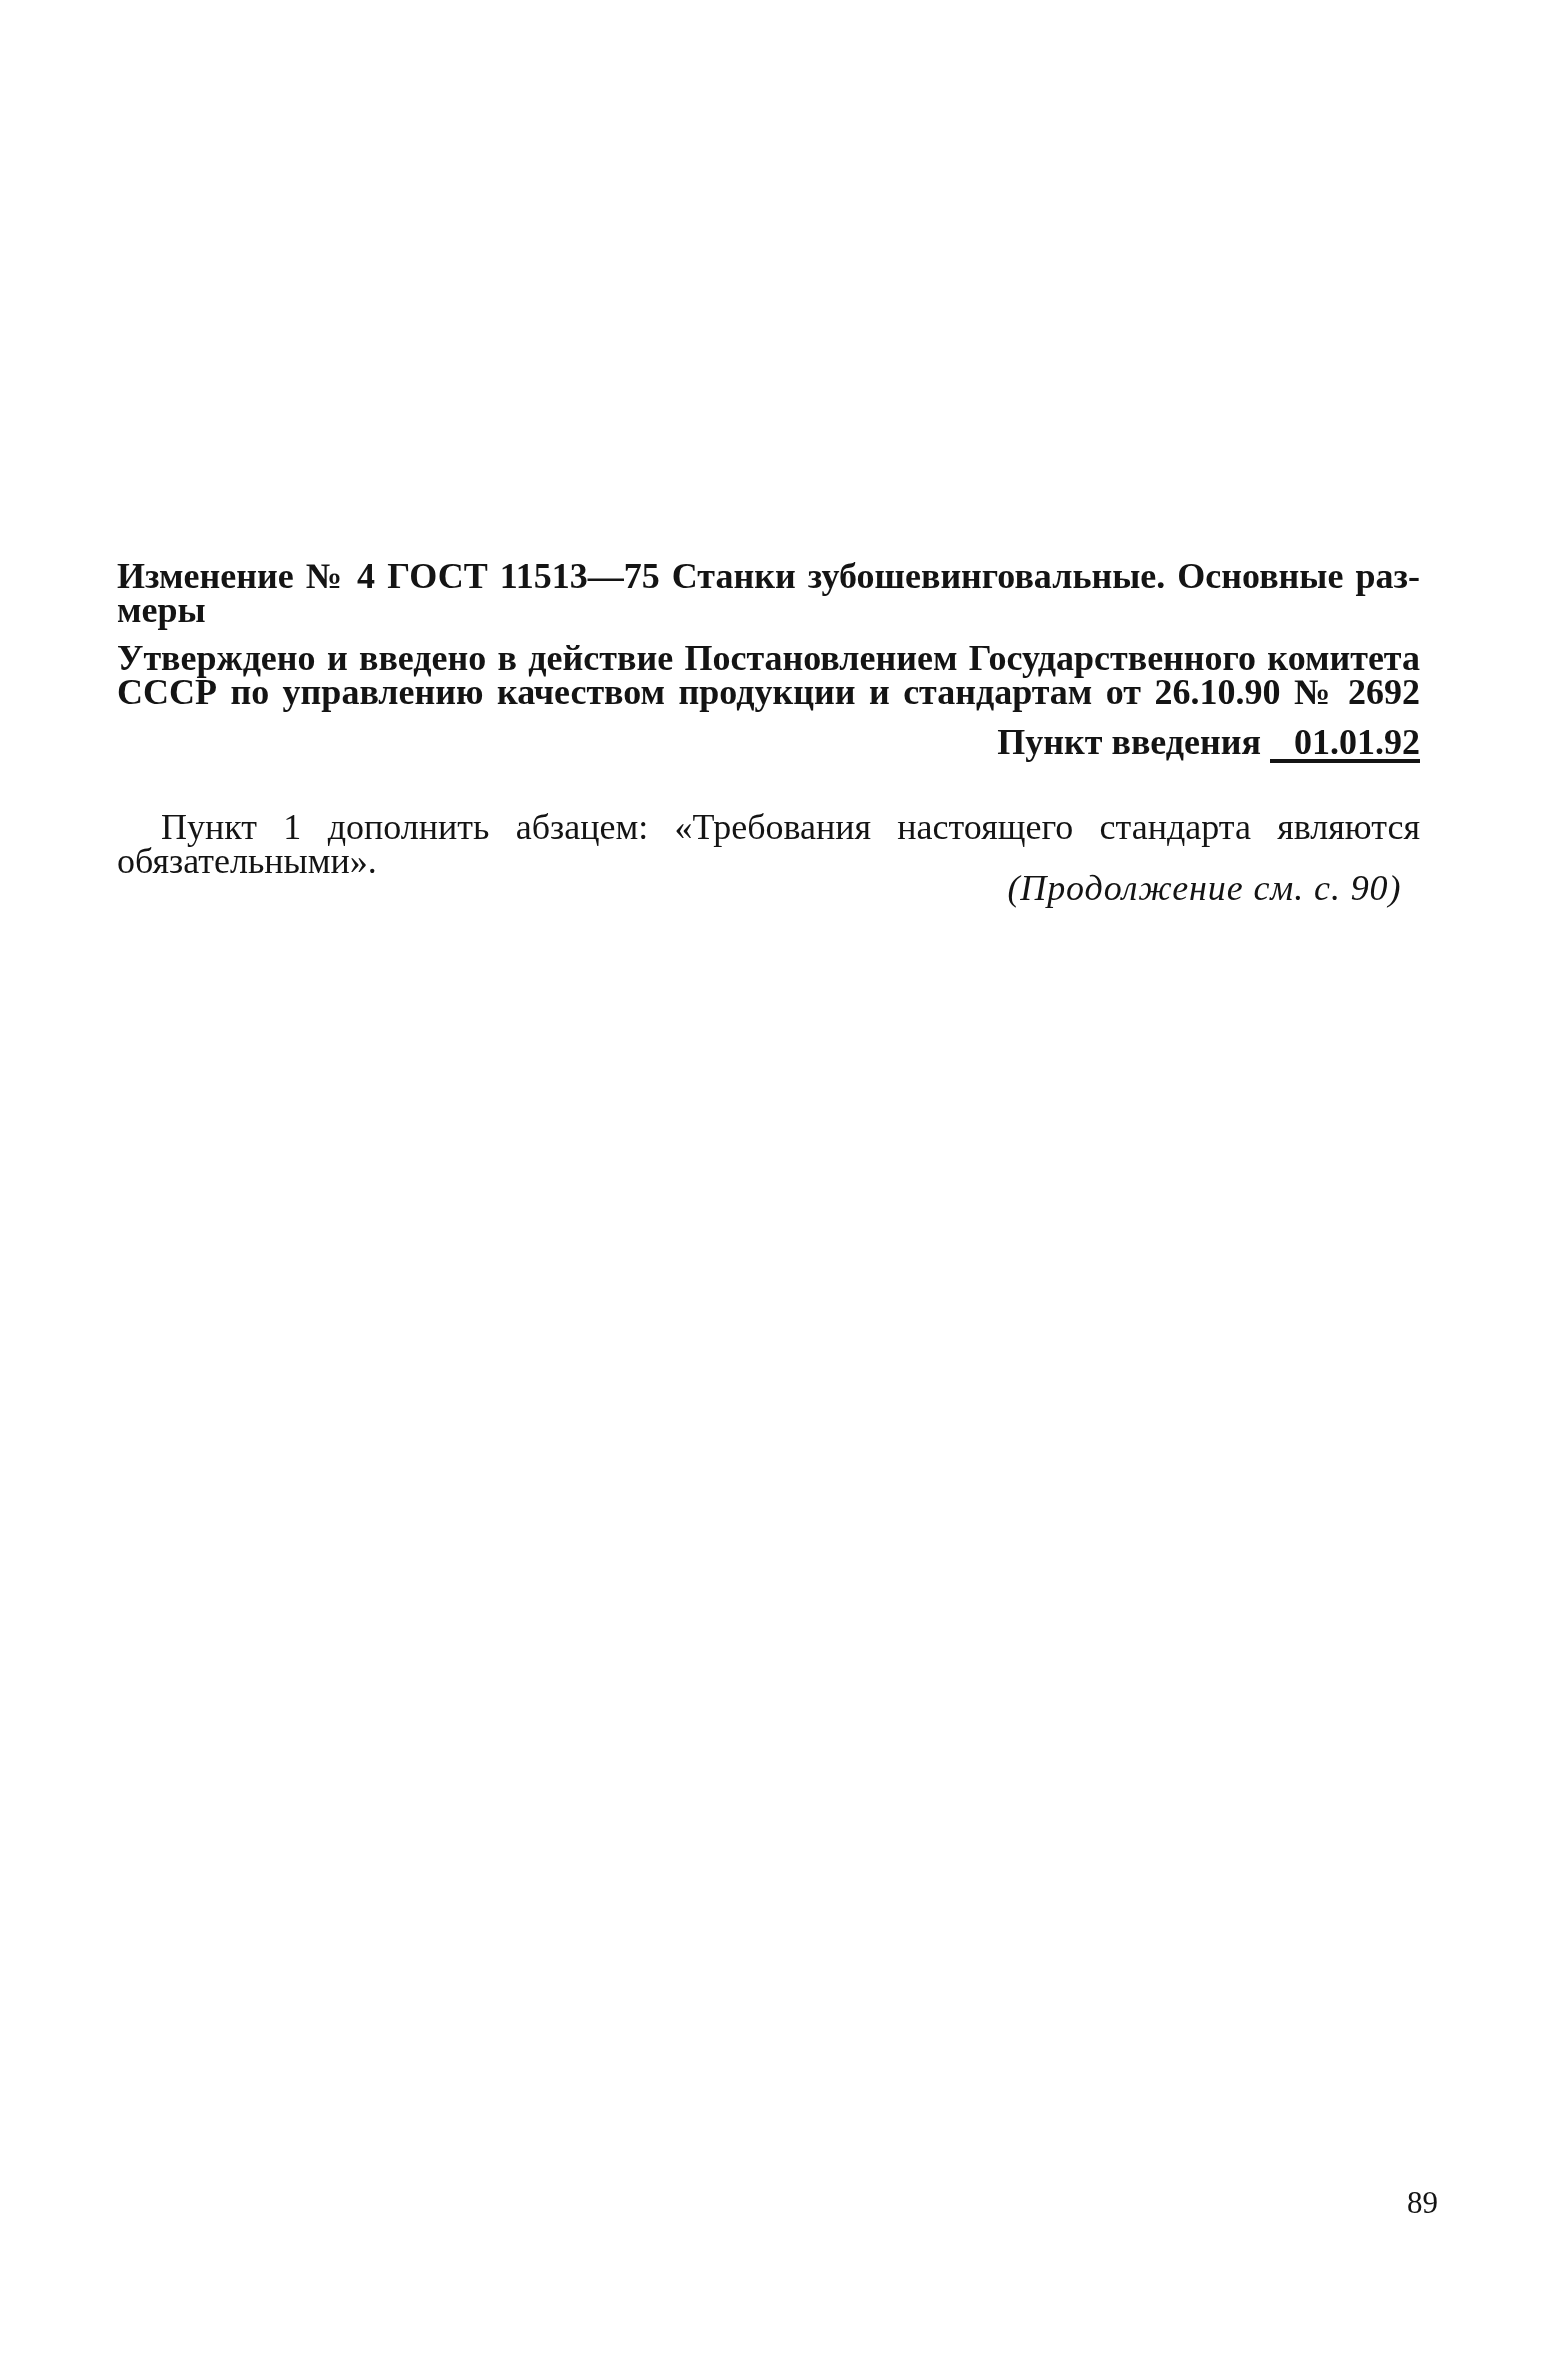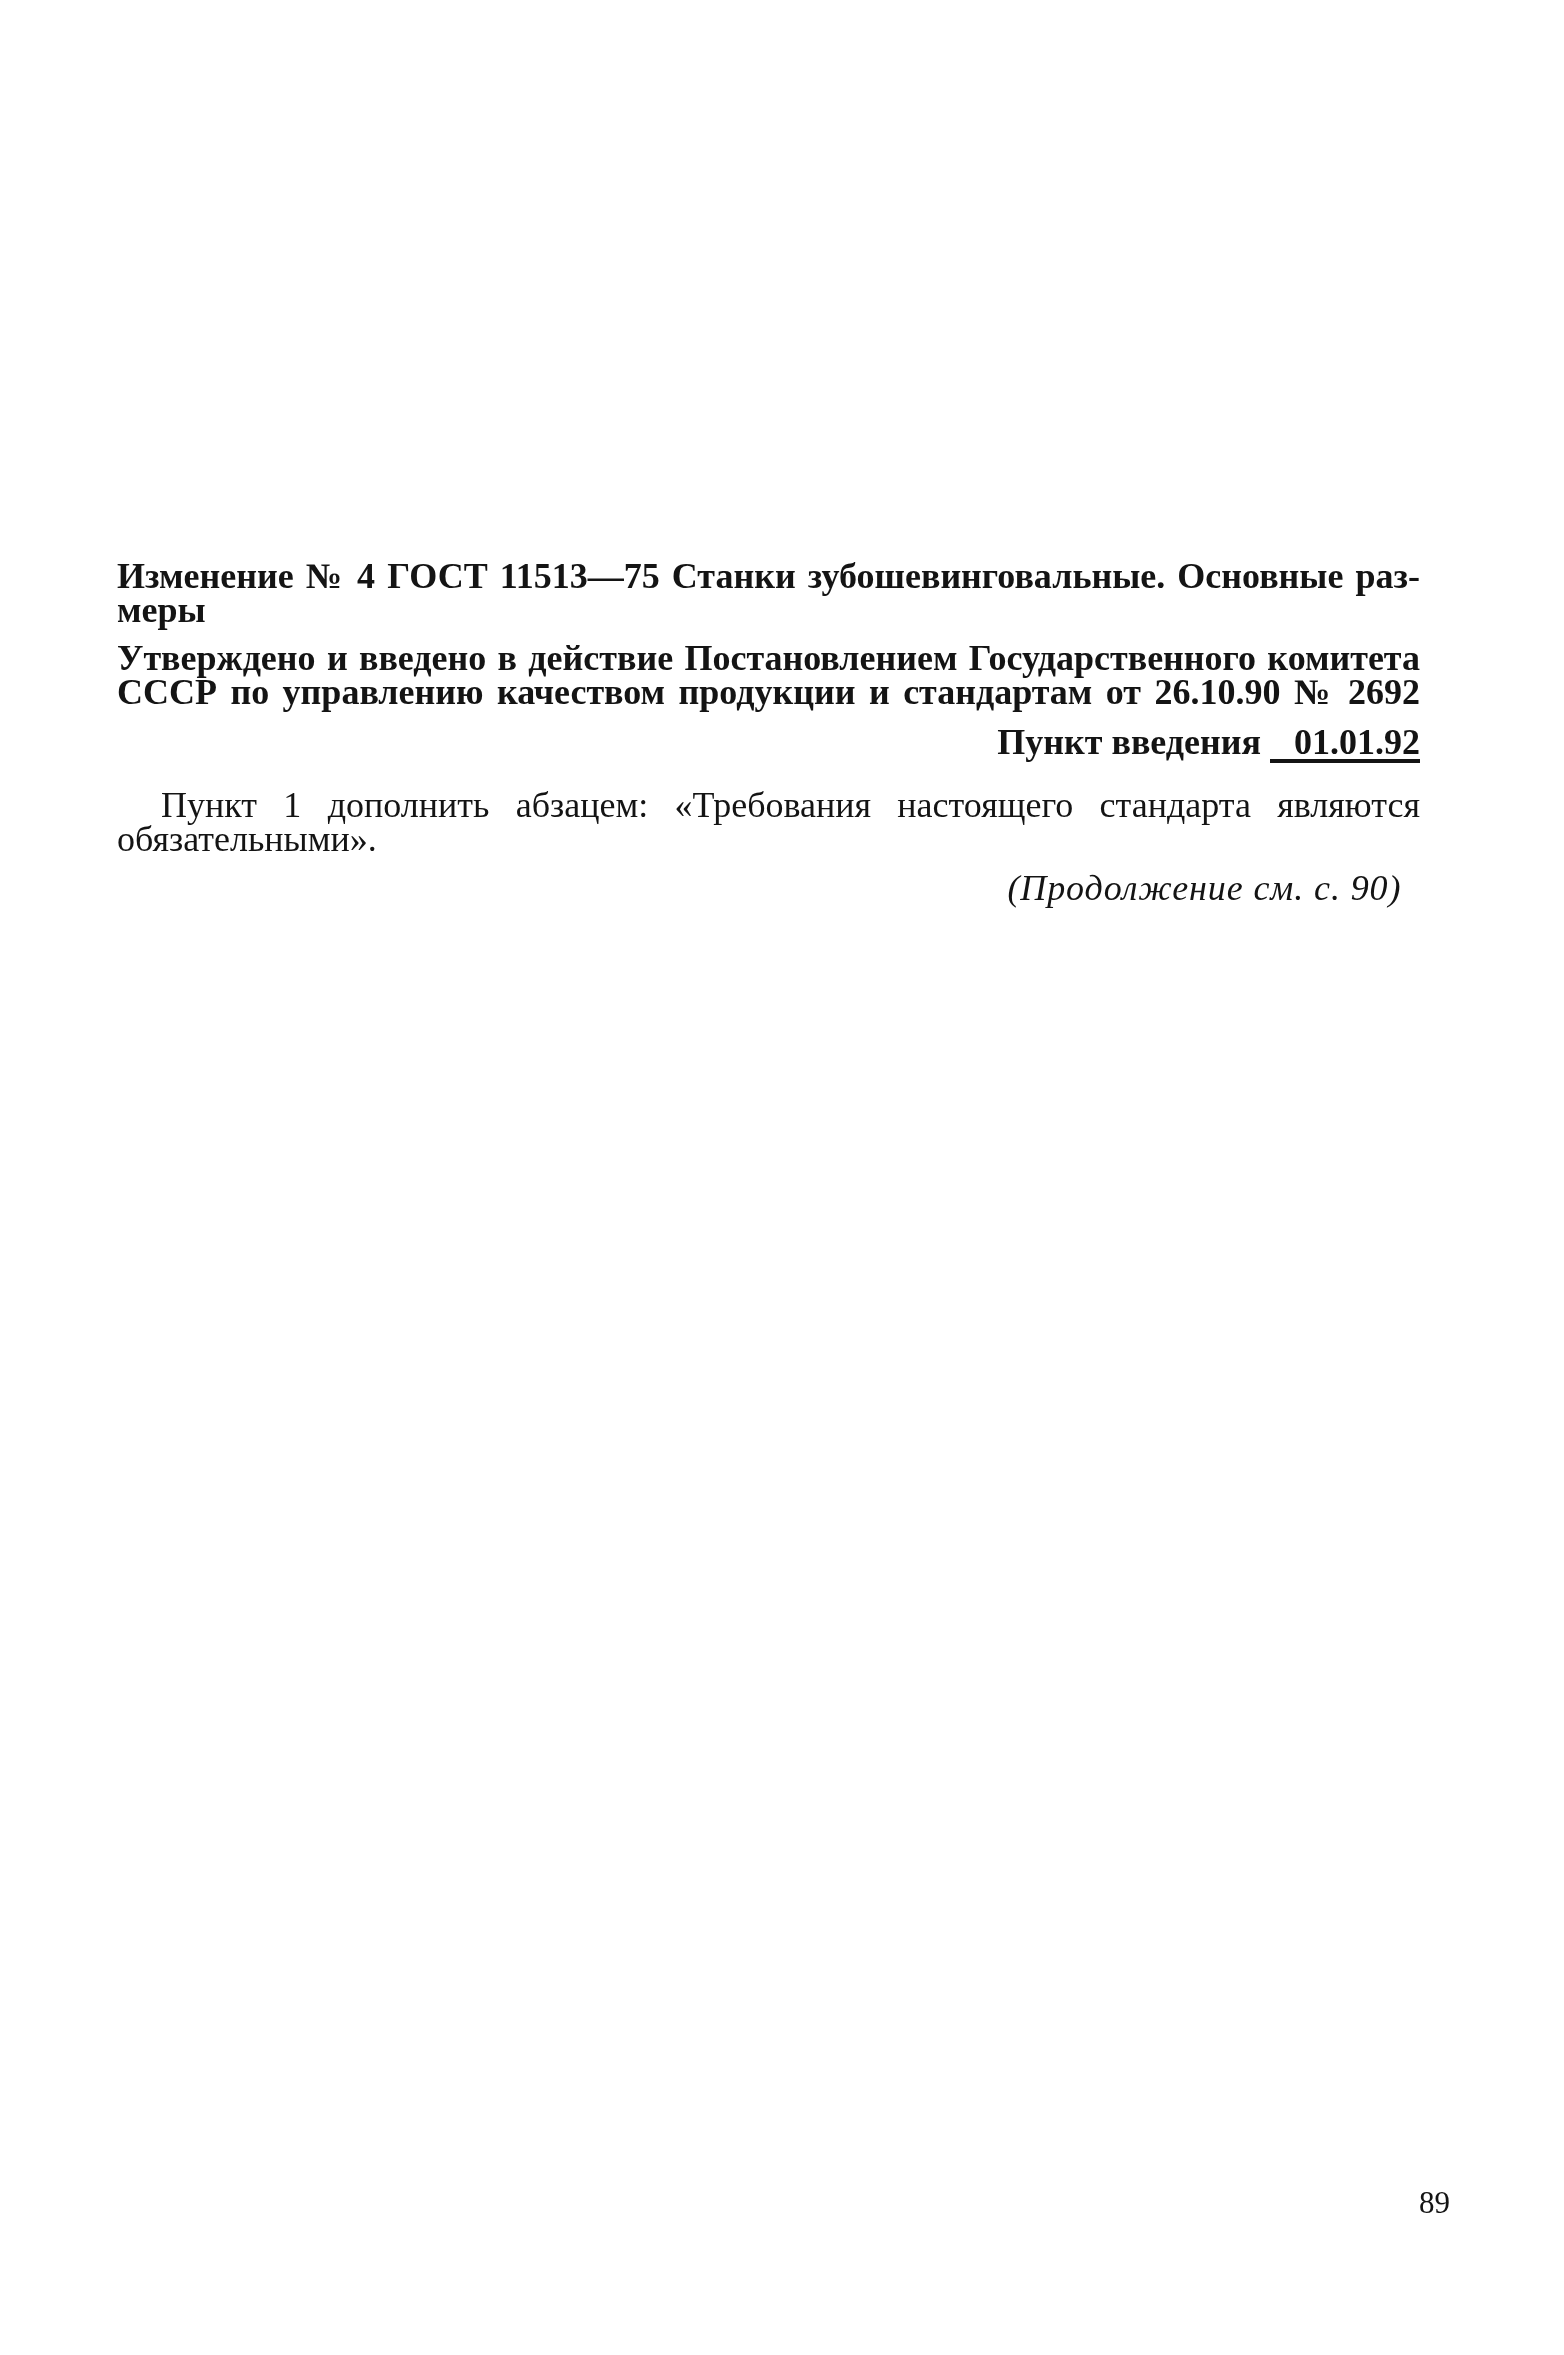--- a/index.html
+++ b/index.html
@@ -42,27 +42,27 @@
     text-align: right;
     padding-right: 18.6px;
     font-style: italic;
     font-size: 36px;
     letter-spacing: 0.9px;
     line-height: 37px;
   }
   .pagenum {
     position: absolute;
     top: 2185px;
-    right: 114px;
+    right: 126px;
     font-size: 31px;
     line-height: 35px;
   }
   .title-block { top: 559px; }
   .approval-block { top: 641px; }
-  .amendment-block { top: 788px; font-family: Liberation Serif, serif; }
+  .amendment-block { top: 810px; font-family: Liberation Serif, serif; }
 </style>
 </head>
 <body>
 
 <div class="page">
 
   <div class="block title-block bold">
     <div class="line-just">Изменение № 4 ГОСТ 11513—75 Станки зубошевинговальные. Основные раз-</div>
     <div class="line-left">меры</div>
   </div>

